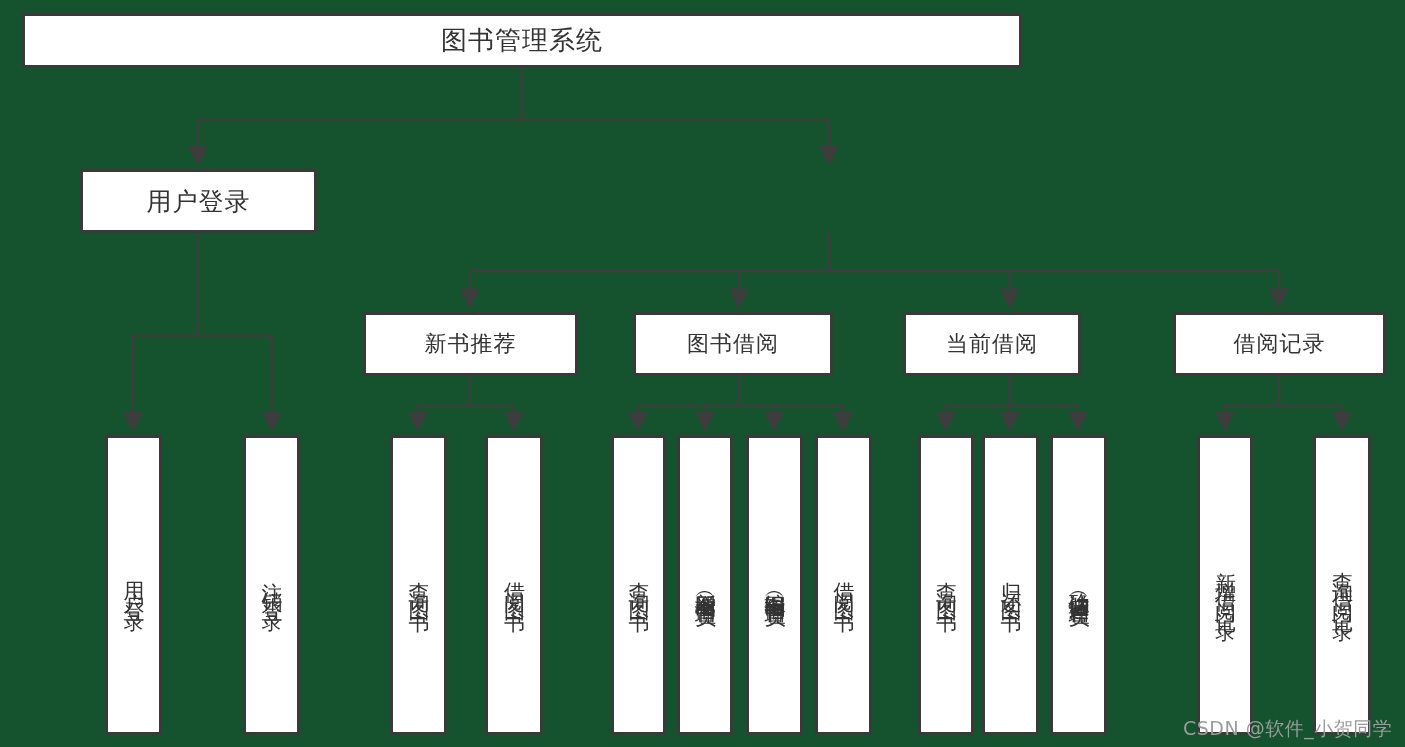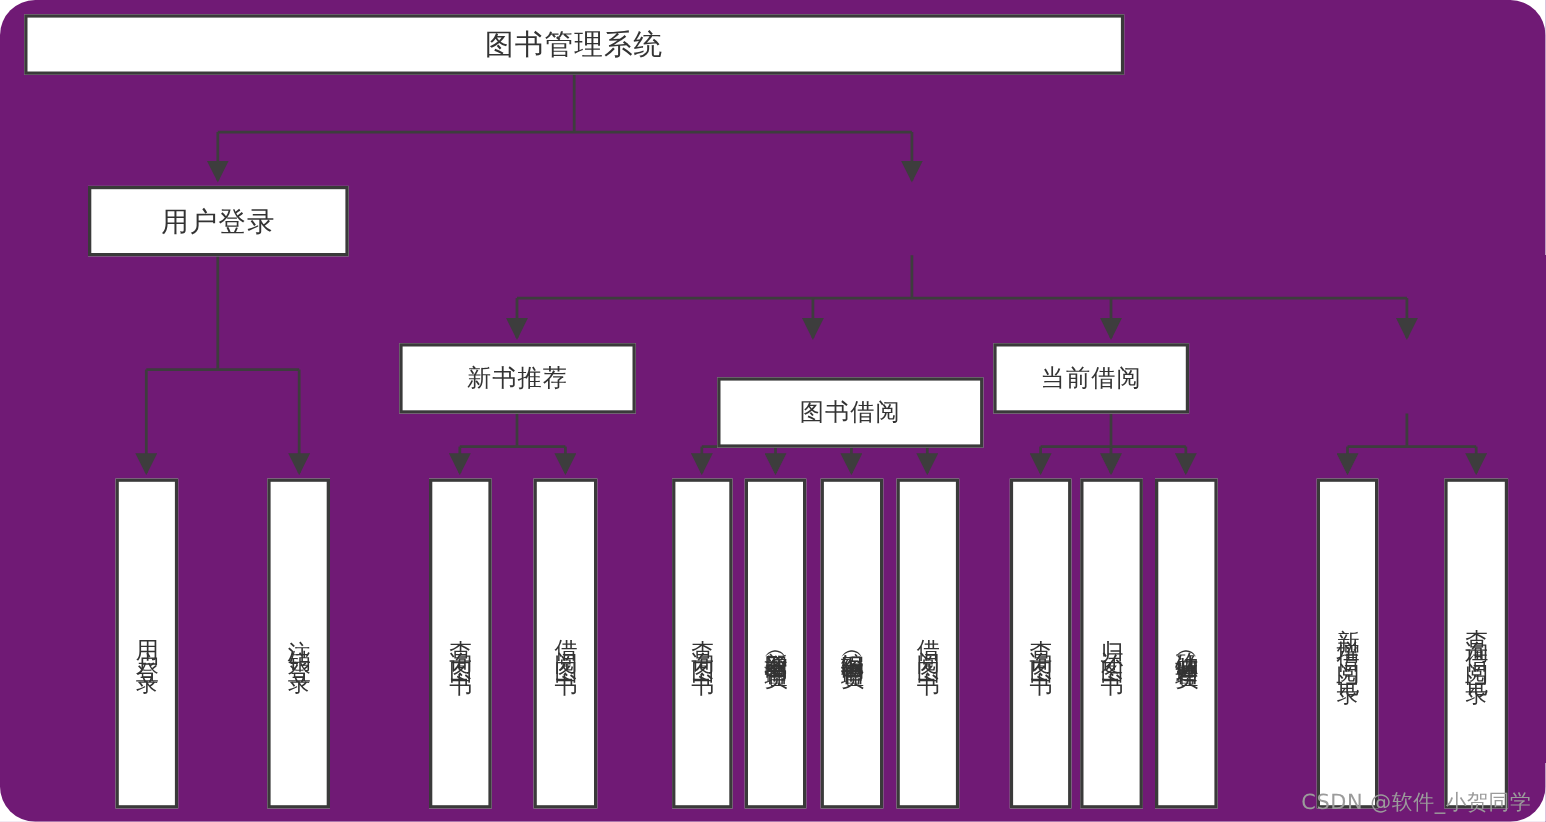--- a/index.html
+++ b/index.html
@@ -8,22 +8,21 @@
     background: #ffffff;
     width: 1405px;
     height: 747px;
     overflow: hidden;
     font-family: "DejaVu Sans", "Liberation Sans", sans-serif;
   }
   .canvas {
     position: relative;
     width: 1405px;
     height: 747px;
-    background: #701a75;
-    border-radius: 32px;
+    background: #14532d;
   }
   .connectors {
     position: absolute;
     left: 0;
     top: 0;
     width: 1405px;
     height: 747px;
   }
   .box {
     position: absolute;
@@ -110,25 +109,28 @@
     <span class="lbl">图书管理系统</span>
   </div>
 
   <div class="box l2-box" style="left:80px; top:169px; width:237px; height:64px;">
     <span class="lbl">用户登录</span>
   </div>
 
   <div class="box l3-box" style="left:363px; top:312px; width:215px; height:64px;">
     <span class="lbl">新书推荐</span>
   </div>
-  <div class="box l3-box" style="left:652px; top:312px; width:242px; height:64px;margin-top:31px;">
+  <div class="box l3-box" style="left:633px; top:312px; width:200px; height:64px;">
     <span class="lbl">图书借阅</span>
   </div>
   <div class="box l3-box" style="left:903px; top:312px; width:178px; height:64px;">
     <span class="lbl">当前借阅</span>
+  </div>
+  <div class="box l3-box" style="left:1173px; top:312px; width:213px; height:64px;">
+    <span class="lbl">借阅记录</span>
   </div>
 
   <div class="box leaf" style="left:105px; top:435px; width:57px; height:300px;">
     <span class="lbl">用户登录</span>
   </div>
   <div class="box leaf" style="left:243px; top:435px; width:57px; height:300px;">
     <span class="lbl">注销登录</span>
   </div>
 
   <div class="box leaf" style="left:390px; top:435px; width:57px; height:300px;">

